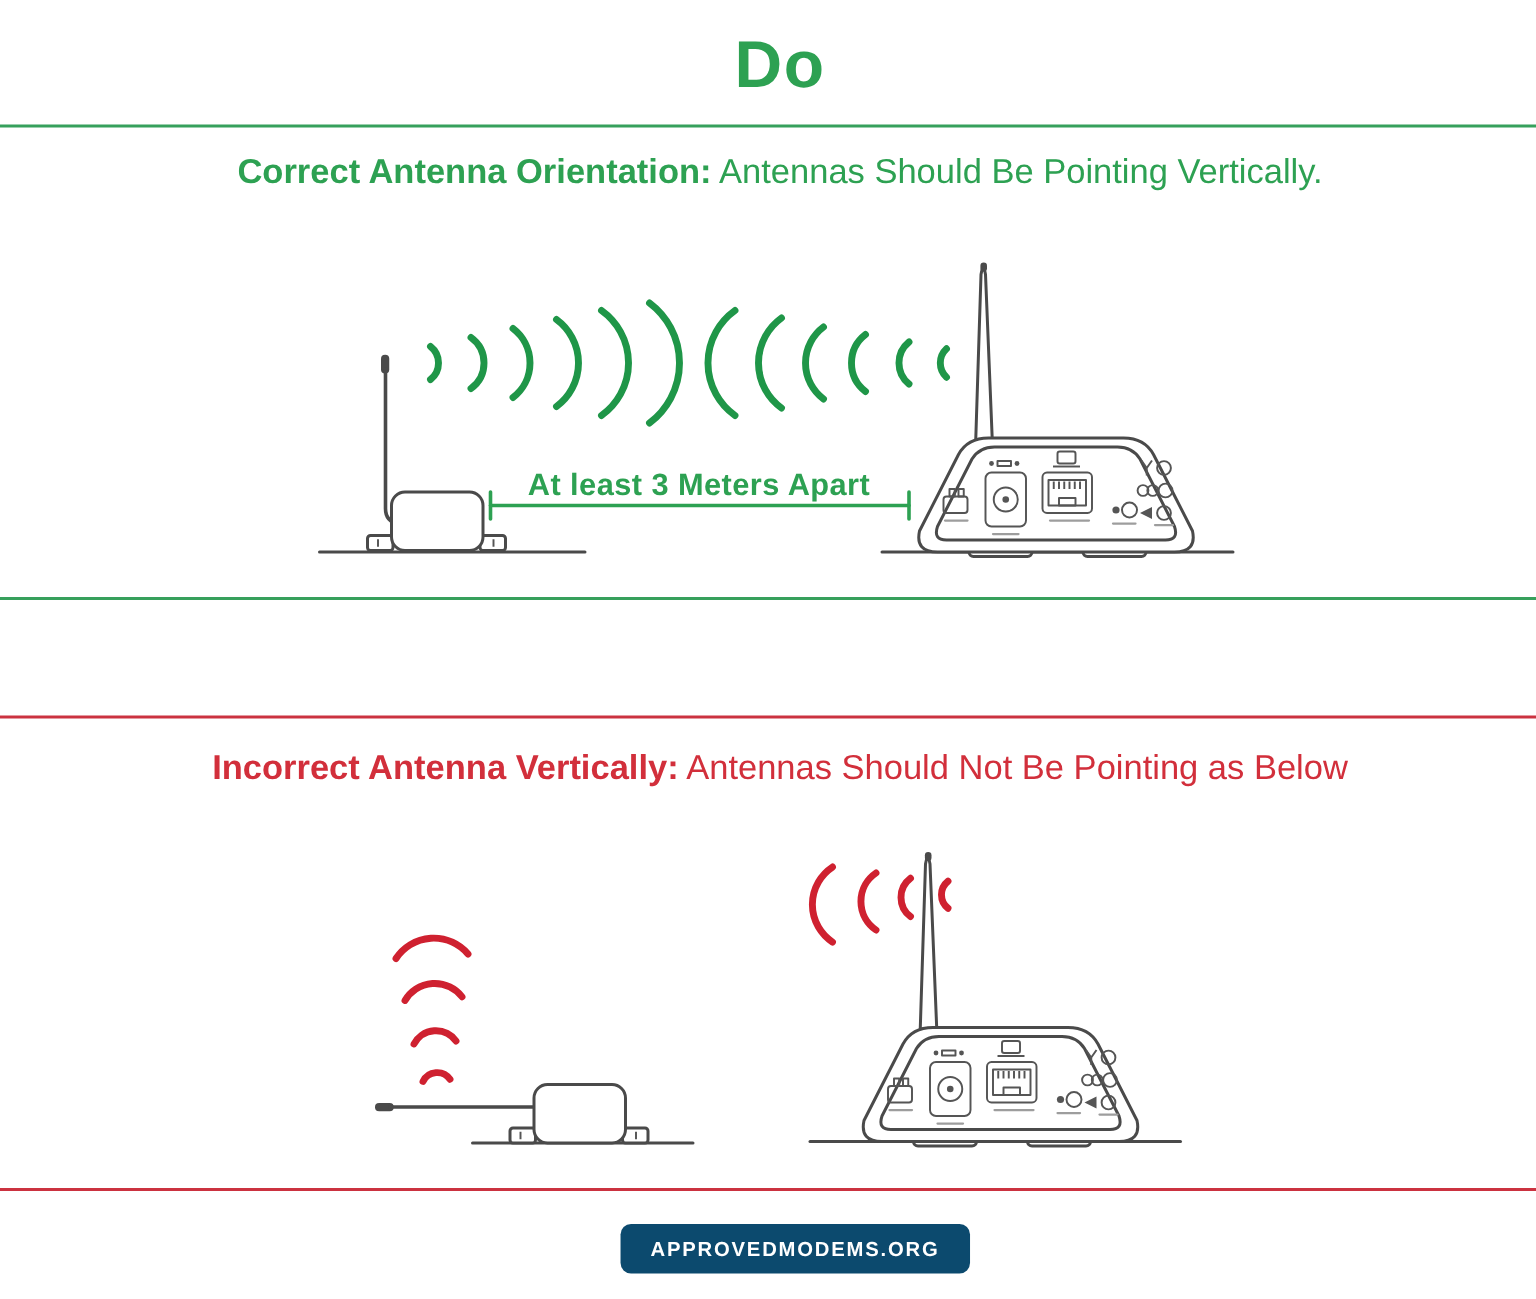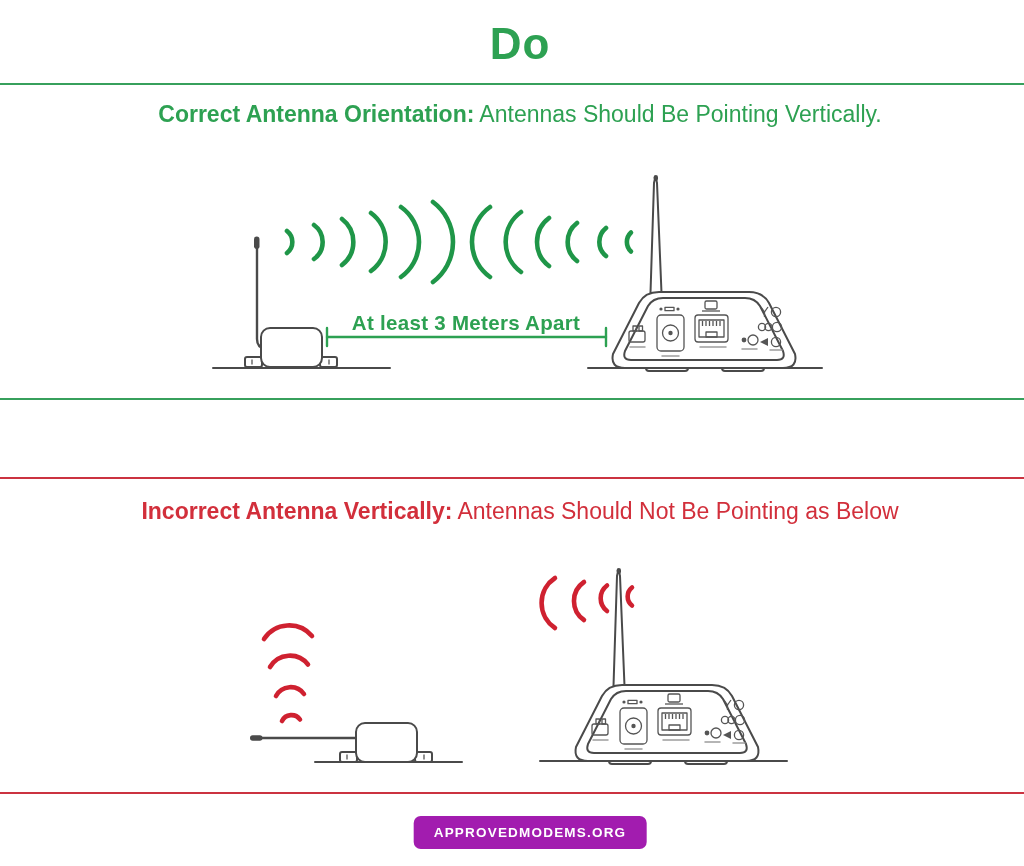--- a/index.html
+++ b/index.html
@@ -27,21 +27,21 @@
   .sub-do   { top:101px; color:#2da152; }
   .sub-dont { top:498px; color:#d22f3b; }
   .subtitle .lead { font-weight:700; }
   .subtitle .rest { margin-left:5px; }
   .diagram { position:absolute; left:0; }
   .svg-do   { top:150px; }
   .svg-dont { top:540px; }
   .badge {
     position:absolute; top:816px; left:50%;
     transform:translateX(calc(-50% + 10px));
-    background:#a21caf; color:#ffffff; border-radius:7px;
+    background:#0c4a6e; color:#ffffff; border-radius:7px;
     font-size:13.5px; font-weight:700; letter-spacing:1.2px;
     padding:9px 20px; line-height:15px;
   }
   
   .outline  { fill:#ffffff; stroke:#4a4a4a; stroke-width:2; stroke-linejoin:round; }
   .thin     { stroke:#555555; stroke-width:1.3; fill:none; stroke-linejoin:round; }
   .thinfill { fill:#555555; stroke:none; }
   .filldark { fill:#4a4a4a; stroke:none; }
   .ground   { stroke:#4a4a4a; stroke-width:2; stroke-linecap:round; fill:none; }
   .antline  { stroke:#4a4a4a; stroke-width:2.4; fill:none; stroke-linecap:round; }

